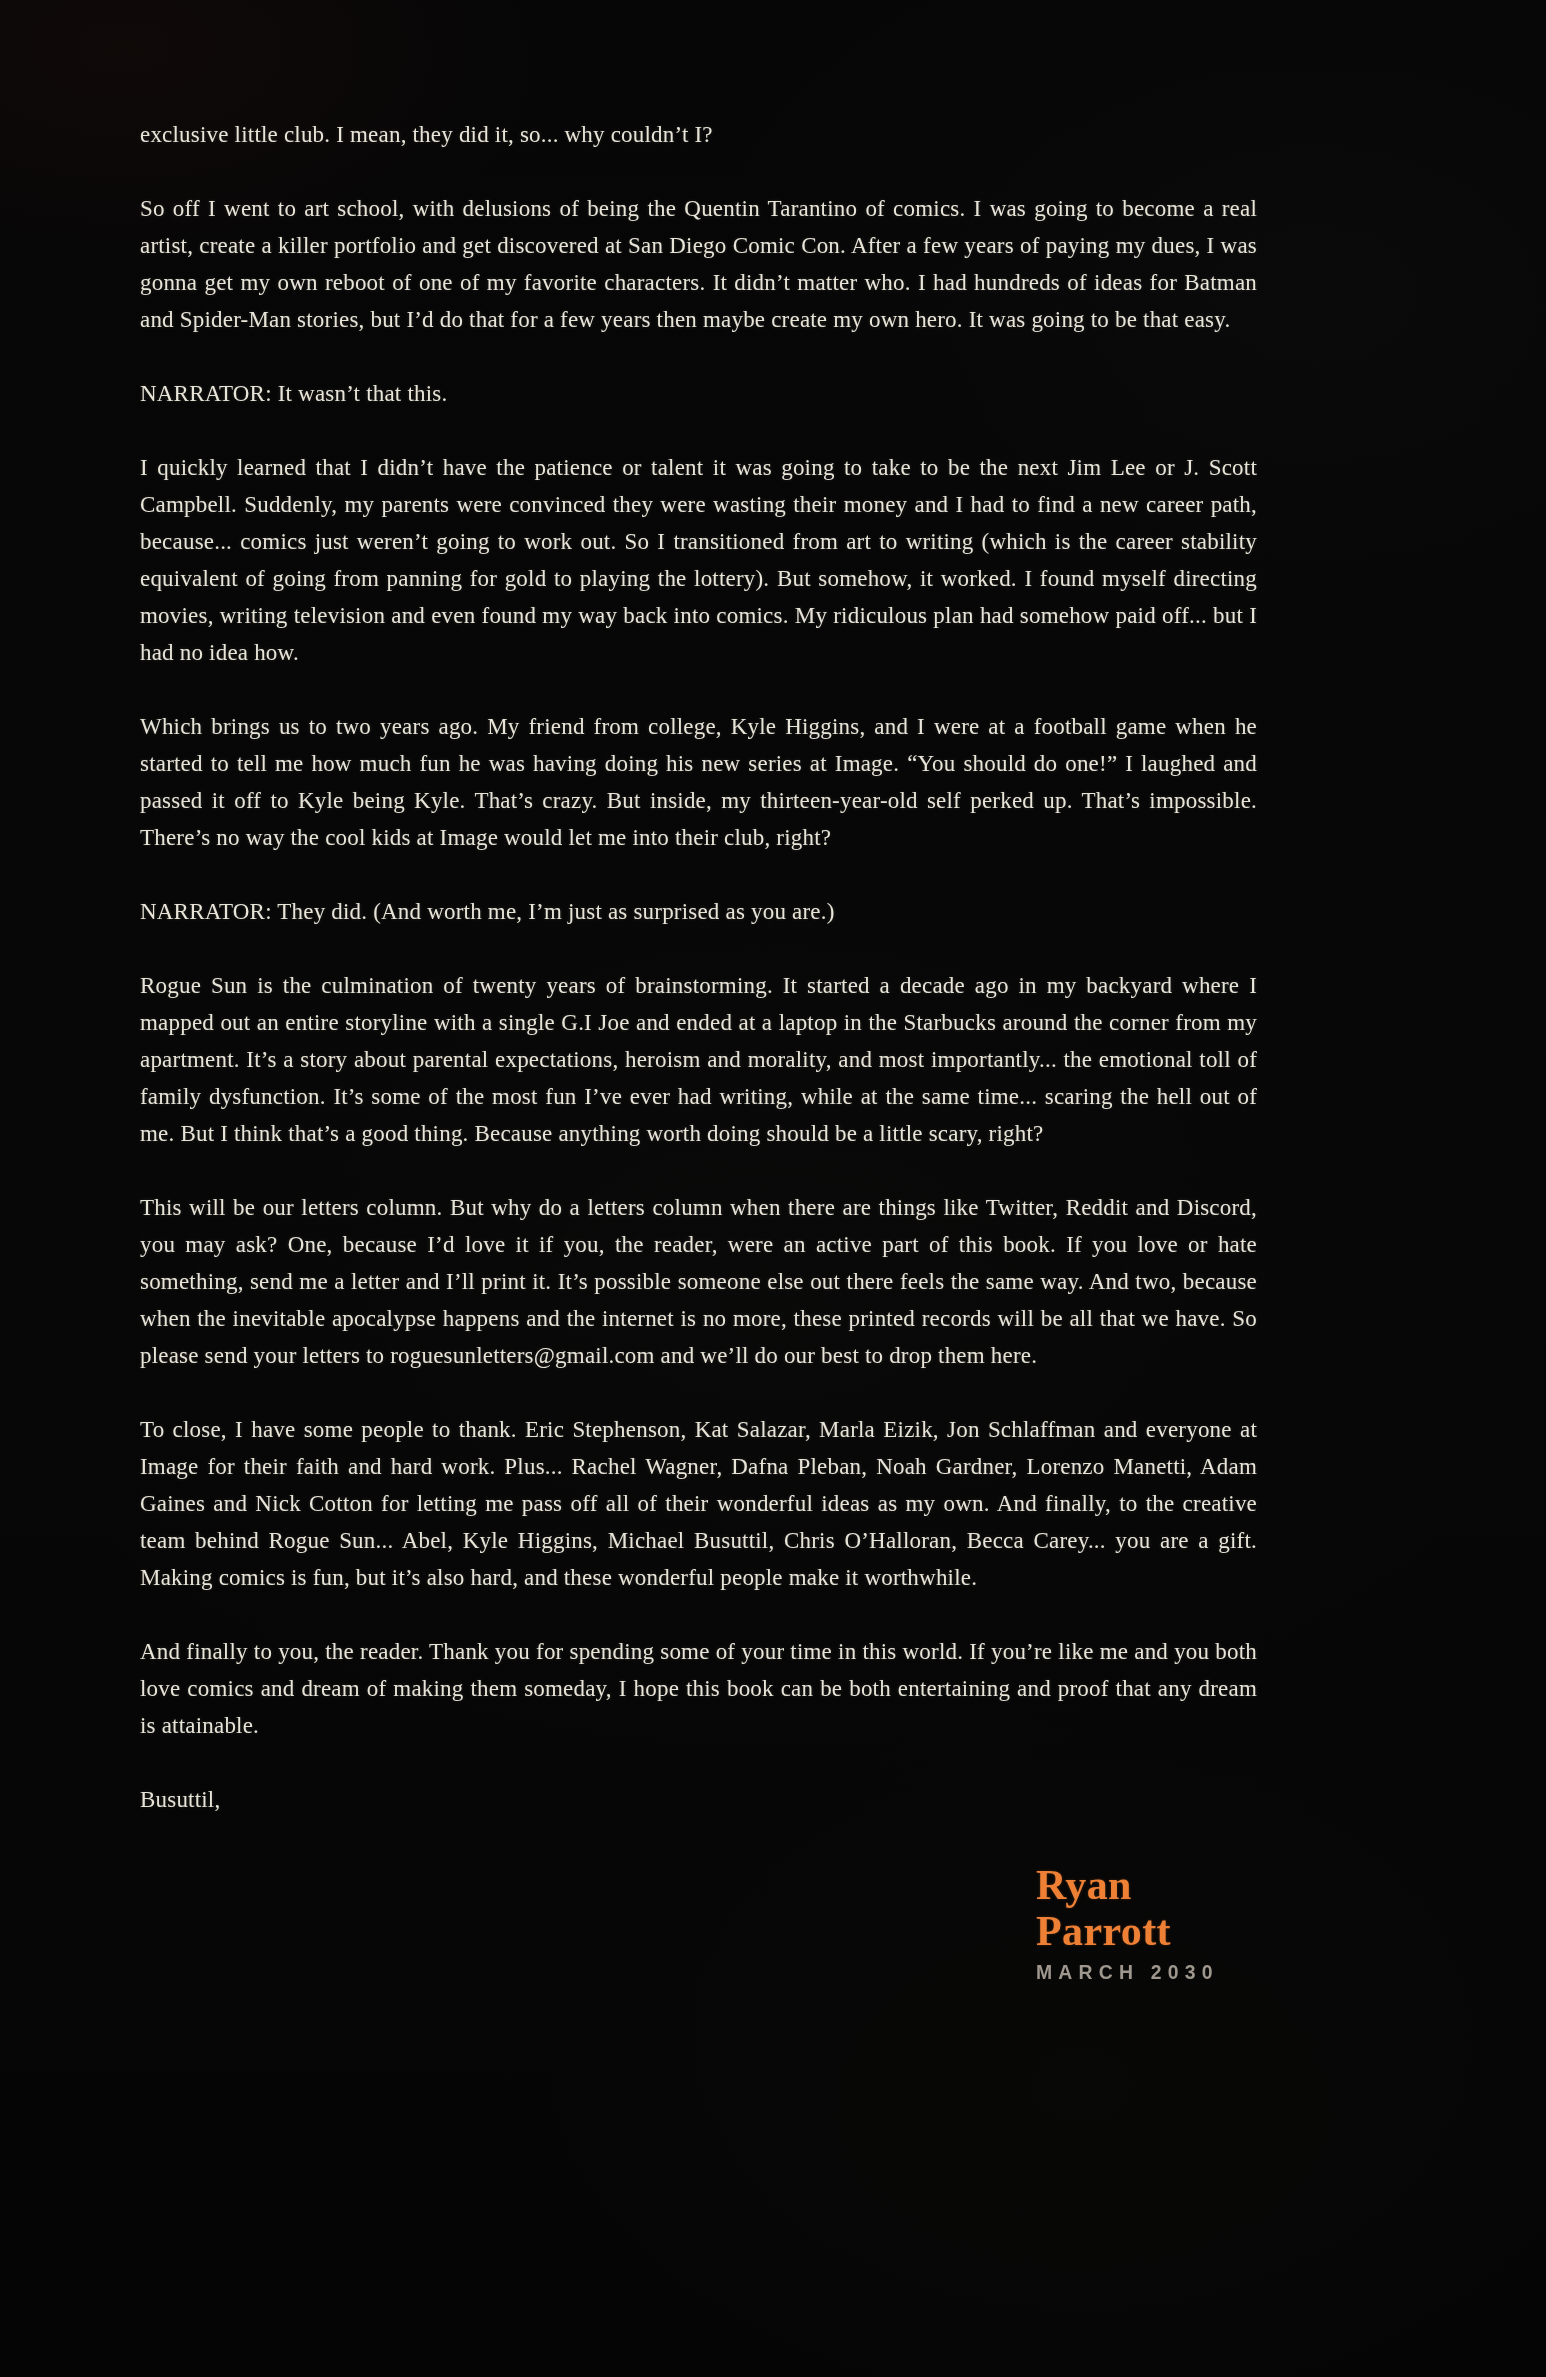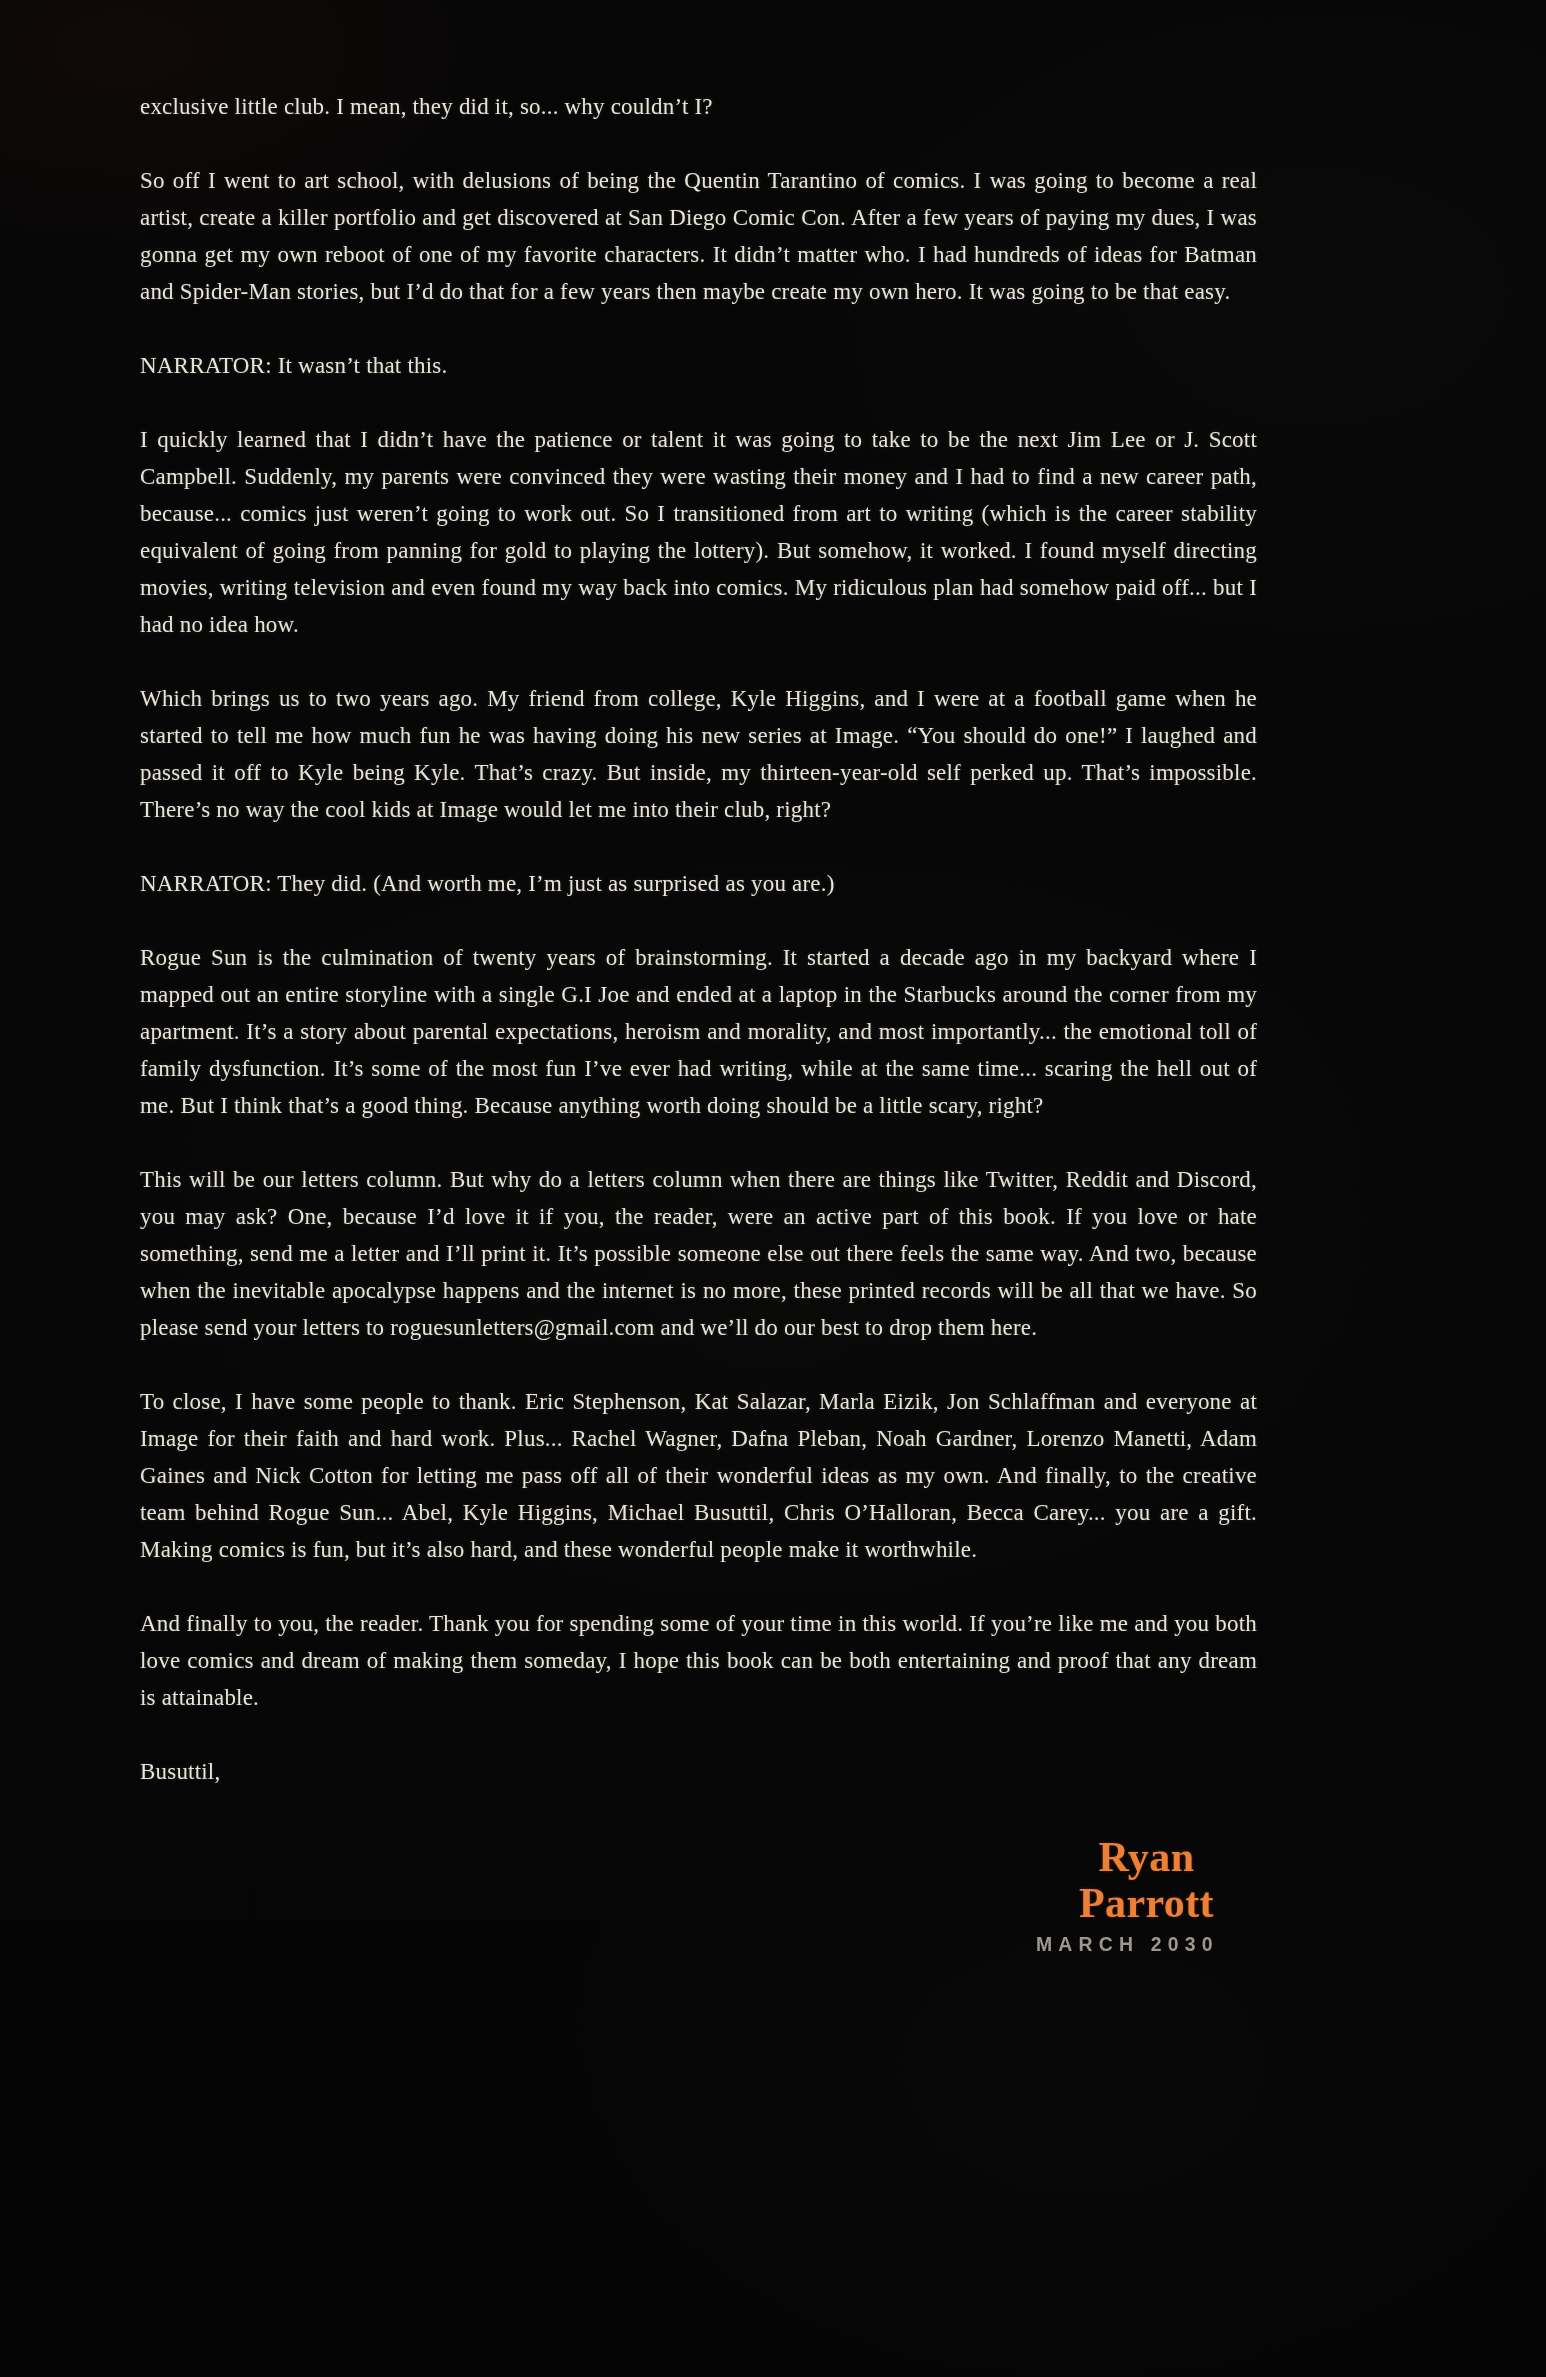--- a/index.html
+++ b/index.html
@@ -24,21 +24,21 @@
       radial-gradient(ellipse 1089px 700px at 50% 55%, rgba(35,32,28,0.10), rgba(0,0,0,0) 70%),
       radial-gradient(ellipse 778px 544px at 70% 88%, rgba(45,38,30,0.08), rgba(0,0,0,0) 70%),
       linear-gradient(180deg, #060606 0%, #070707 40%, #050505 100%);
     pointer-events: none;
   }
   .page {
     position: relative;
     box-sizing: border-box;
     width: 1368px;
     height: 2377px;
-    padding: 88px 111px 0 140px;
+    padding: 116px 111px 0 140px;
     color: #e8e4d8;
   }
   .para {
     margin: 0 0 37px 0;
     font-size: 23px;
     line-height: 37px;
     text-align: justify;
     letter-spacing: 0.2px;
     text-shadow: 0 0 3.9px rgba(235,230,215,0.18);
   }
@@ -46,21 +46,20 @@
     margin-top: 44px;
     margin-left: 896px;
   }
   .signature-name {
     font-family: "Liberation Serif", serif;
     font-weight: bold;
     font-size: 42px;
     line-height: 1.1;
     letter-spacing: 0.4px;
     text-shadow: 0 0 3.1px rgba(230,130,50,0.25);
-    text-align: center;
   }
   .signature-date {
     margin-top: 6.2px;
     font-family: "Liberation Sans", sans-serif;
     font-weight: bold;
     font-size: 19.4px;
     letter-spacing: 6.2px;
   }
 </style>
 </head>

